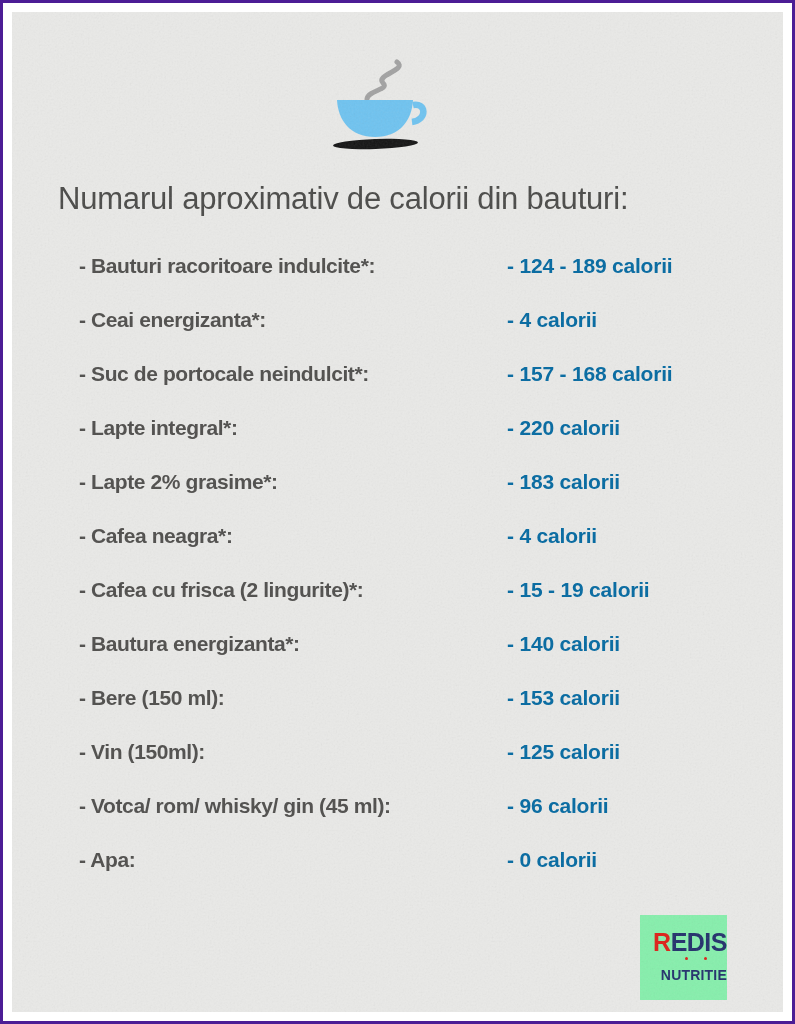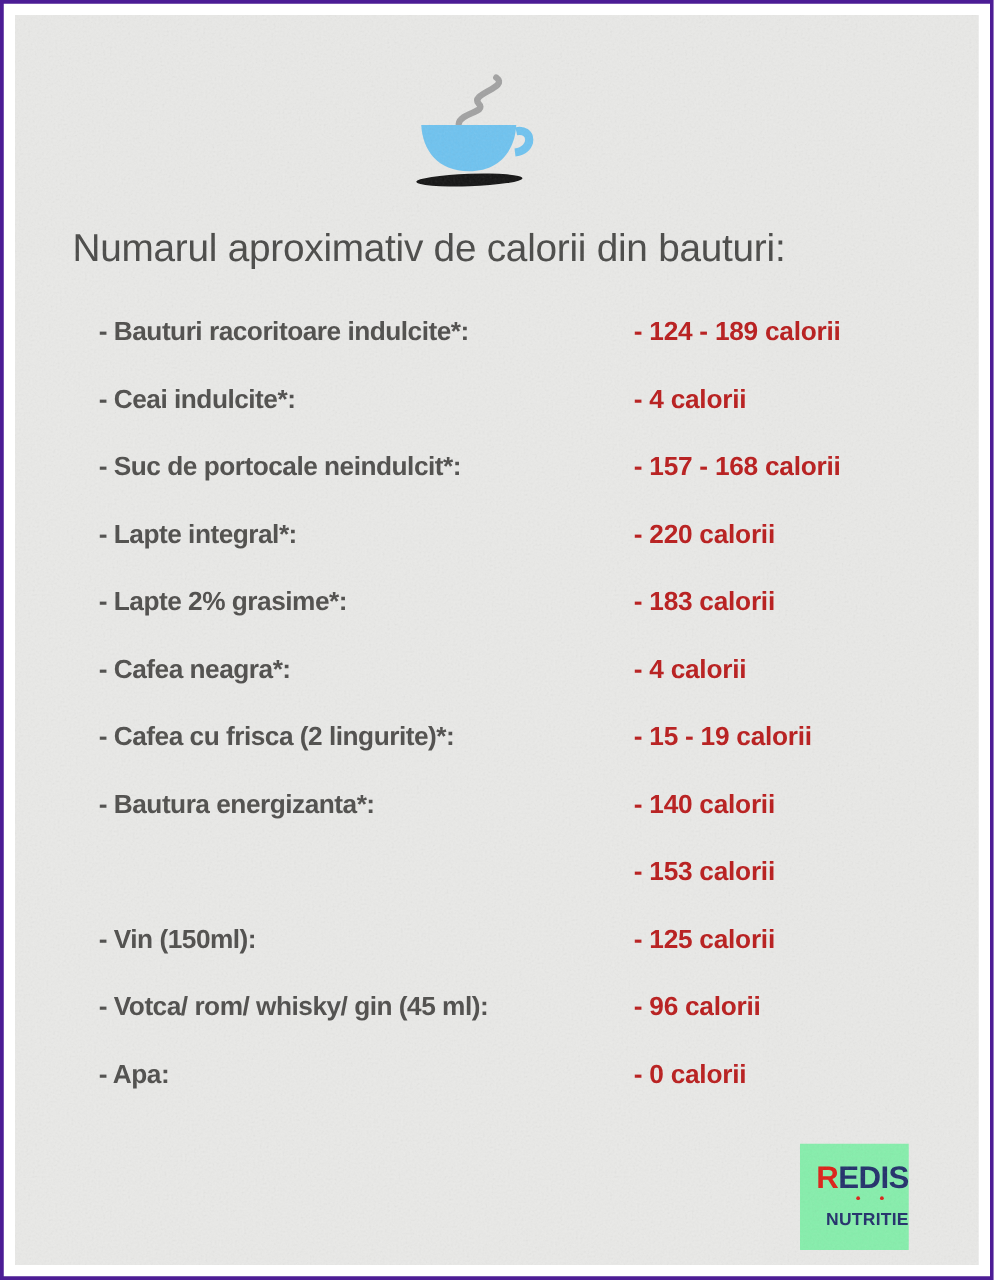--- a/index.html
+++ b/index.html
@@ -60,21 +60,21 @@
     color: #4f4e4c;
     letter-spacing: -0.4px;
     white-space: nowrap;
   }
   .row .value {
     position: absolute;
     left: 495px; top: 50%;
     transform: translateY(-50%);
     font-size: 21px;
     font-weight: 700;
-    color: #b91c1c;
+    color: #0369a1;
     letter-spacing: -0.2px;
     white-space: nowrap;
   }
 
   .footnote {
     position: absolute;
     left: 57px; top: 951px;
     font-size: 16px;
     font-weight: 700;
     color: #4f4e4c;
@@ -132,21 +132,21 @@
     </div>
 
     <h1 class="page-title">Numarul aproximativ de calorii din bauturi:</h1>
 
     <div class="calorie-list">
       <div class="row">
         <span class="label">- Bauturi racoritoare indulcite*:</span>
         <span class="value">- 124 - 189 calorii</span>
       </div>
       <div class="row">
-        <span class="label">- Ceai indulcite*:</span>
+        <span class="label">- Ceai energizanta*:</span>
         <span class="value">- 4 calorii</span>
       </div>
       <div class="row">
         <span class="label">- Suc de portocale neindulcit*:</span>
         <span class="value">- 157 - 168 calorii</span>
       </div>
       <div class="row">
         <span class="label">- Lapte integral*:</span>
         <span class="value">- 220 calorii</span>
       </div>
@@ -160,20 +160,21 @@
       </div>
       <div class="row">
         <span class="label">- Cafea cu frisca (2 lingurite)*:</span>
         <span class="value">- 15 - 19 calorii</span>
       </div>
       <div class="row">
         <span class="label">- Bautura energizanta*:</span>
         <span class="value">- 140 calorii</span>
       </div>
       <div class="row">
+        <span class="label">- Bere (150 ml):</span>
         <span class="value">- 153 calorii</span>
       </div>
       <div class="row">
         <span class="label">- Vin (150ml):</span>
         <span class="value">- 125 calorii</span>
       </div>
       <div class="row">
         <span class="label">- Votca/ rom/ whisky/ gin (45 ml):</span>
         <span class="value">- 96 calorii</span>
       </div>

